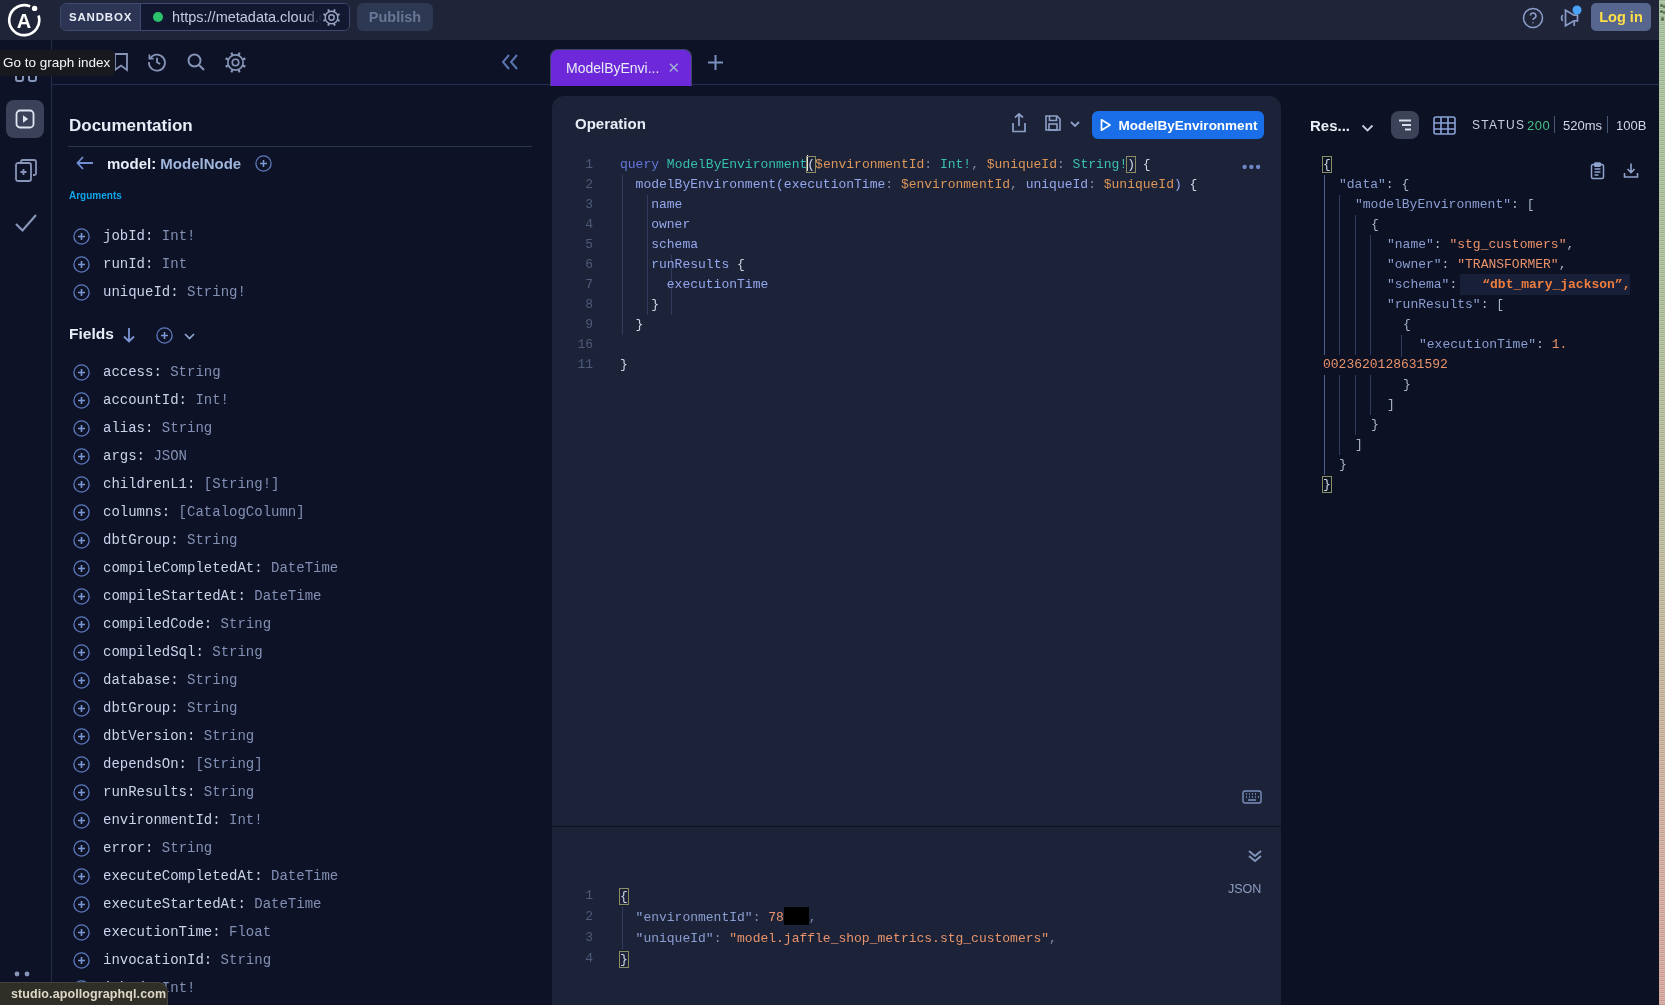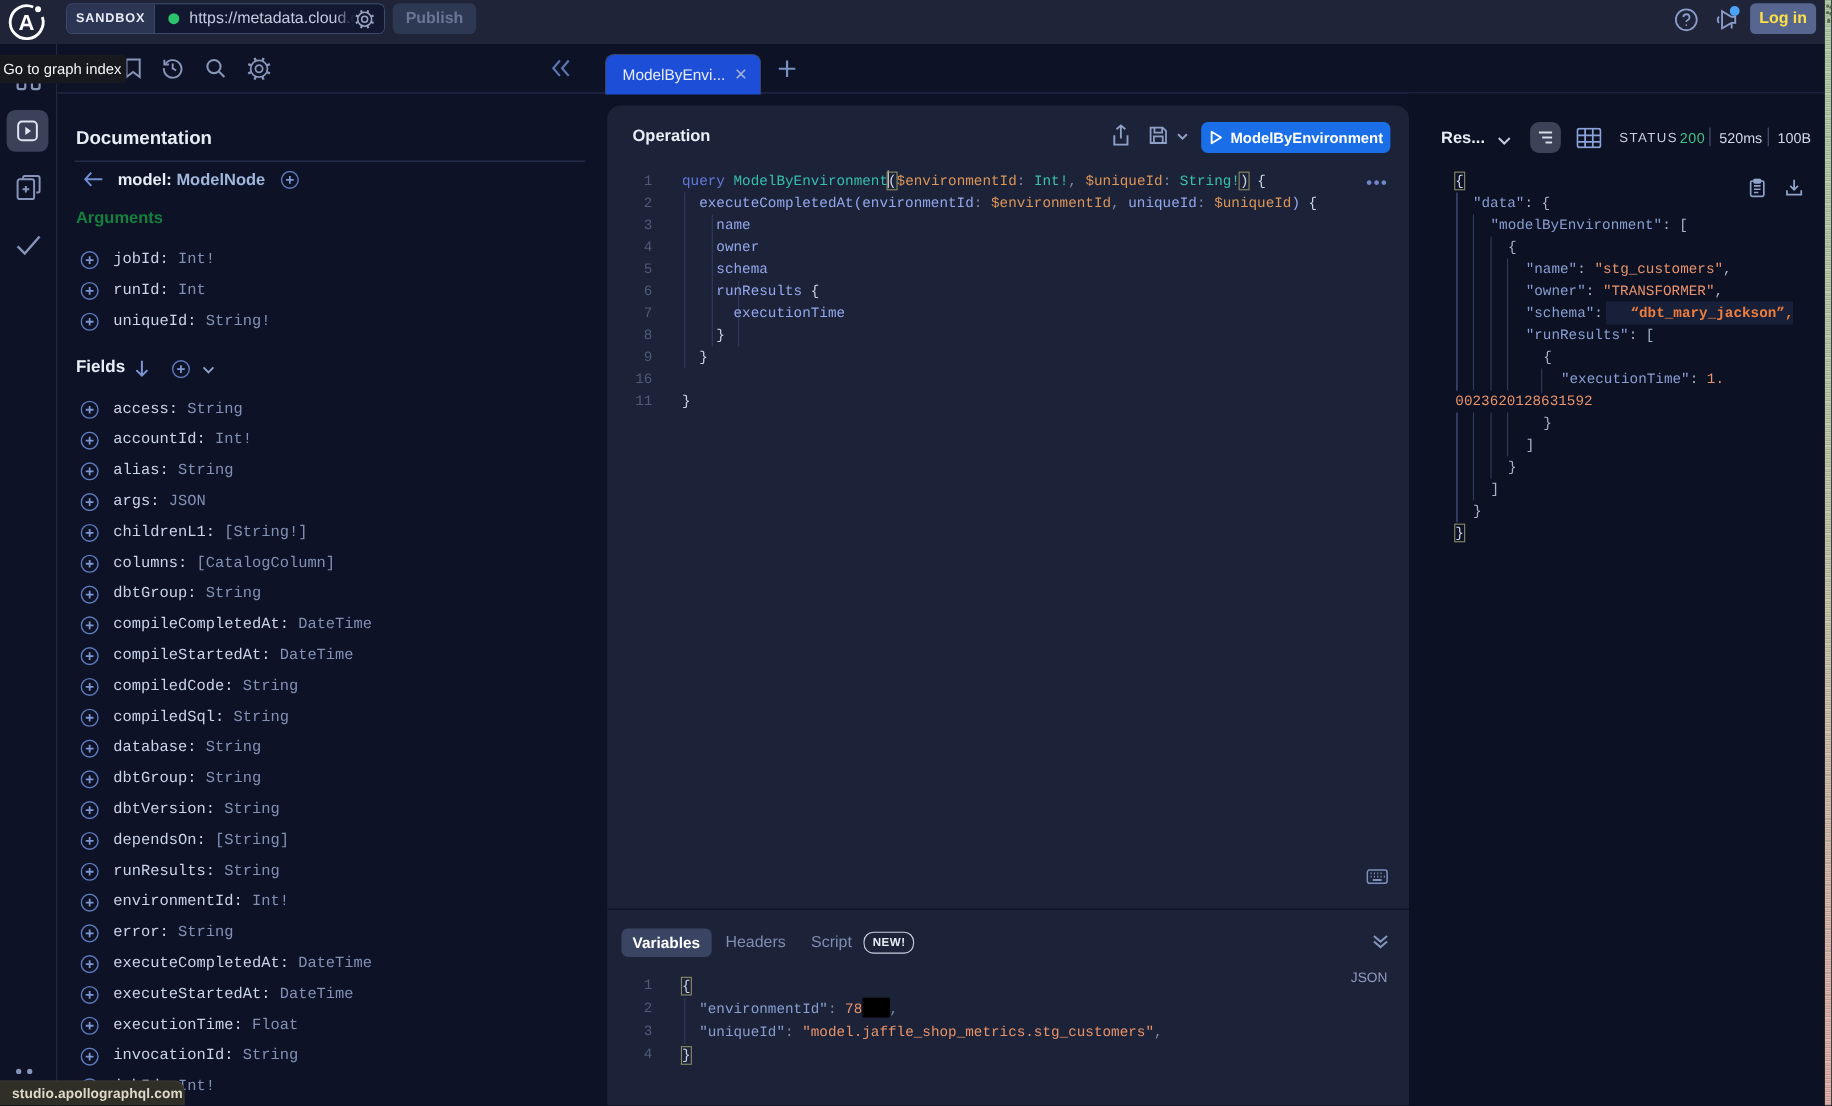--- a/index.html
+++ b/index.html
@@ -15,21 +15,21 @@
   #url-dot { width:10px; height:10px; border-radius:50%; background:#2bc36b; margin-right:9px; flex:none; }
   #url-text { color:#c3cbdf; font-size:14.5px; white-space:nowrap; overflow:hidden; flex:1; -webkit-mask-image:linear-gradient(90deg,#000 88%,transparent); }
   #publish { position:absolute; left:357px; top:3px; width:76px; height:28px; background:#2d3852; border-radius:6px; color:#6a7696; font-size:14.5px; font-weight:bold; text-align:center; line-height:28px; }
   #login { position:absolute; left:1591px; top:3px; width:60px; height:28px; background:#56668f; border-radius:5px; color:#fde047; font-size:14.5px; font-weight:bold; text-align:center; line-height:28px; }
   
   #sidebar { position:absolute; left:0; top:40px; width:52px; height:965px; background:#0d1226; border-right:1px solid #232c48; }
   #expl-btn { position:absolute; left:6px; top:60px; width:38px; height:38px; background:#3b4158; border-radius:8px; display:flex; align-items:center; justify-content:center; }
   
   #toolrow { position:absolute; left:52px; top:40px; width:1613px; height:45px; background:#0d1226; border-bottom:1px solid #242e4e; }
   .tbi { position:absolute; top:11px; }
-  #tab { position:absolute; left:498px; top:9px; width:142px; height:37px; border:1px solid #3b4766; border-bottom:none; border-radius:8px 8px 0 0; background:#1d4ed8; color:#e8ecf5; font-size:14px; display:flex; align-items:center; padding-left:15px; z-index:3; }
+  #tab { position:absolute; left:498px; top:9px; width:142px; height:37px; border:1px solid #3b4766; border-bottom:none; border-radius:8px 8px 0 0; background:#6d28d9; color:#e8ecf5; font-size:14px; display:flex; align-items:center; padding-left:15px; z-index:3; }
   #tab .x { color:#9fb0d0; font-size:15px; margin-left:8px; }
   
   #docs { position:absolute; left:52px; top:94px; width:493px; height:920px; }
   #docs h1 { color:#e8edf6; font-size:17px; font-weight:bold; position:absolute; left:17px; top:22px; }
   #docs .rule { position:absolute; left:16px; top:52px; width:464px; height:1px; background:#2b3553; }
   .docrow { position:absolute; display:flex; align-items:center; }
   .pc { width:17px; height:17px; flex:none; }
   .fname { color:#c9d3ea; font-size:14px; }
   .ftype { color:#8290b4; font-size:14px; }
   
@@ -171,21 +171,21 @@
         </svg>
         <span style="color:#e8edf6;font-size:15px;font-weight:bold;margin-left:13px">model:&nbsp;</span>
         <span style="color:#9fb6dd;font-size:15px;font-weight:bold">ModelNode</span>
         <span style="margin-left:14px;display:flex">
           <svg class="pc" viewBox="0 0 17 17" fill="none" stroke="#5d7bbd" stroke-width="1.3">
             <circle cx="8.5" cy="8.5" r="7.6"></circle>
             <path d="M8.5 5v7M5 8.5h7" stroke="#7b97d4" stroke-width="1.6"></path>
           </svg>
         </span>
       </div>
-<div style="position:absolute;left:17px;top:96px;color:#15803d;font-size:15px;font-weight:bold">Arguments</div>
+<div style="position:absolute;left:17px;top:96px;color:#0ea5e9;font-size:10px;font-weight:bold">Arguments</div>
 <div class="docrow" style="left:21px;top:132px;height:20px">
         <svg class="pc" viewBox="0 0 17 17" fill="none" stroke="#5d7bbd" stroke-width="1.3">
           <circle cx="8.5" cy="8.5" r="7.6"></circle>
           <path d="M8.5 5v7M5 8.5h7" stroke="#7b97d4" stroke-width="1.6"></path>
         </svg>
         <span class="mono fname" style="margin-left:13px">jobId:</span>
         <span class="mono ftype">&nbsp;Int!</span>
       </div>
 <div class="docrow" style="left:21px;top:160px;height:20px">
         <svg class="pc" viewBox="0 0 17 17" fill="none" stroke="#5d7bbd" stroke-width="1.3">
@@ -426,21 +426,21 @@
   <div id="runbtn"><svg width="13" height="14" viewBox="0 0 13 14" fill="none" stroke="#fff" stroke-width="1.7" stroke-linejoin="round">
         <path d="M2.5 1.8L11 7l-8.5 5.2z"></path>
       </svg>ModelByEnvironment</div>
   <div id="opcode">
       <div class="guide" style="left:70px;top:79px;height:160px"></div>
 <div class="guide" style="left:95px;top:99px;height:120px"></div>
 <div class="guide" style="left:119px;top:159px;height:60px"></div>
 <div class="lnum" style="left:-4px;top:59px">1</div>
       <div class="codeline" style="left:68px;top:59px"><span class="kw">query</span> <span class="opname">ModelByEnvironment</span><span class="cursor"></span><span class="brk bbox">(</span><span class="varb">$environmentId</span><span class="pun">:</span> <span class="typ">Int!</span><span class="pun">,</span> <span class="varb">$uniqueId</span><span class="pun">:</span> <span class="typ">String!</span><span class="brk bbox">)</span> <span class="brk">{</span></div>
 <div class="lnum" style="left:-4px;top:79px">2</div>
-      <div class="codeline" style="left:68px;top:79px">  <span class="fld">executeCompletedAt(environmentId</span><span class="pun">:</span> <span class="varb">$environmentId</span><span class="pun">,</span> <span class="fld">uniqueId</span><span class="pun">:</span> <span class="varb">$uniqueId</span><span class="fld">)</span> <span class="brk">{</span></div>
+      <div class="codeline" style="left:68px;top:79px">  <span class="fld">modelByEnvironment(executionTime</span><span class="pun">:</span> <span class="varb">$environmentId</span><span class="pun">,</span> <span class="fld">uniqueId</span><span class="pun">:</span> <span class="varb">$uniqueId</span><span class="fld">)</span> <span class="brk">{</span></div>
 <div class="lnum" style="left:-4px;top:99px">3</div>
       <div class="codeline" style="left:68px;top:99px">    <span class="fld">name</span></div>
 <div class="lnum" style="left:-4px;top:119px">4</div>
       <div class="codeline" style="left:68px;top:119px">    <span class="fld">owner</span></div>
 <div class="lnum" style="left:-4px;top:139px">5</div>
       <div class="codeline" style="left:68px;top:139px">    <span class="fld">schema</span></div>
 <div class="lnum" style="left:-4px;top:159px">6</div>
       <div class="codeline" style="left:68px;top:159px">    <span class="fld">runResults</span> <span class="brk">{</span></div>
 <div class="lnum" style="left:-4px;top:179px">7</div>
       <div class="codeline" style="left:68px;top:179px">      <span class="fld">executionTime</span></div>
@@ -452,26 +452,20 @@
       <div class="codeline" style="left:68px;top:239px"></div>
 <div class="lnum" style="left:-4px;top:259px">11</div>
       <div class="codeline" style="left:68px;top:259px"><span class="brk">}</span></div>
 <div style="position:absolute;left:690px;top:62px;color:#6f87c8;font-size:15px;letter-spacing:1.5px;font-weight:bold">•••</div>
     </div>
   <svg style="position:absolute;left:690px;top:694px" width="20" height="14" viewBox="0 0 20 14" fill="none" stroke="#7b90bd" stroke-width="1.4">
       <rect x="1" y="1" width="18" height="12" rx="2"></rect>
       <path d="M4 4h1M7 4h1M10 4h1M13 4h1M4 7h1M7 7h1M10 7h1M13 7h1M16 7h1M6 10h8" stroke-width="1.6"></path>
     </svg>
   <div id="vdivider"></div>
-  <div id="vtabs">
-    <div id="vtab-active">Variables</div>
-    <div class="vtab" style="margin-left:13px">Headers</div>
-    <div class="vtab" style="margin-left:23px">Script</div>
-    <div id="newbadge">NEW!</div>
-  </div>
   <svg style="position:absolute;left:695px;top:752px" width="16" height="16" viewBox="0 0 16 16" fill="none" stroke="#8495bd" stroke-width="1.8">
       <path d="M2 3l6 5 6-5M2 8l6 5 6-5"></path>
     </svg>
   <div id="jsonlabel">JSON</div>
   <div id="varcode">
       <div class="lnum" style="left:-4px;top:790px">1</div>
 <div class="codeline" style="left:68px;top:790px;line-height:21px;height:21px"><span class="brk bbox">{</span></div>
 <div class="lnum" style="left:-4px;top:811px">2</div>
 <div class="codeline" style="left:68px;top:811px;line-height:21px;height:21px">  <span class="rkey">"environmentId"</span><span class="pun">:</span> <span class="rstr">782</span><span class="redact" style="margin-left:-7.5px"></span><span class="pun">,</span></div>
 <div class="lnum" style="left:-4px;top:832px">3</div>

